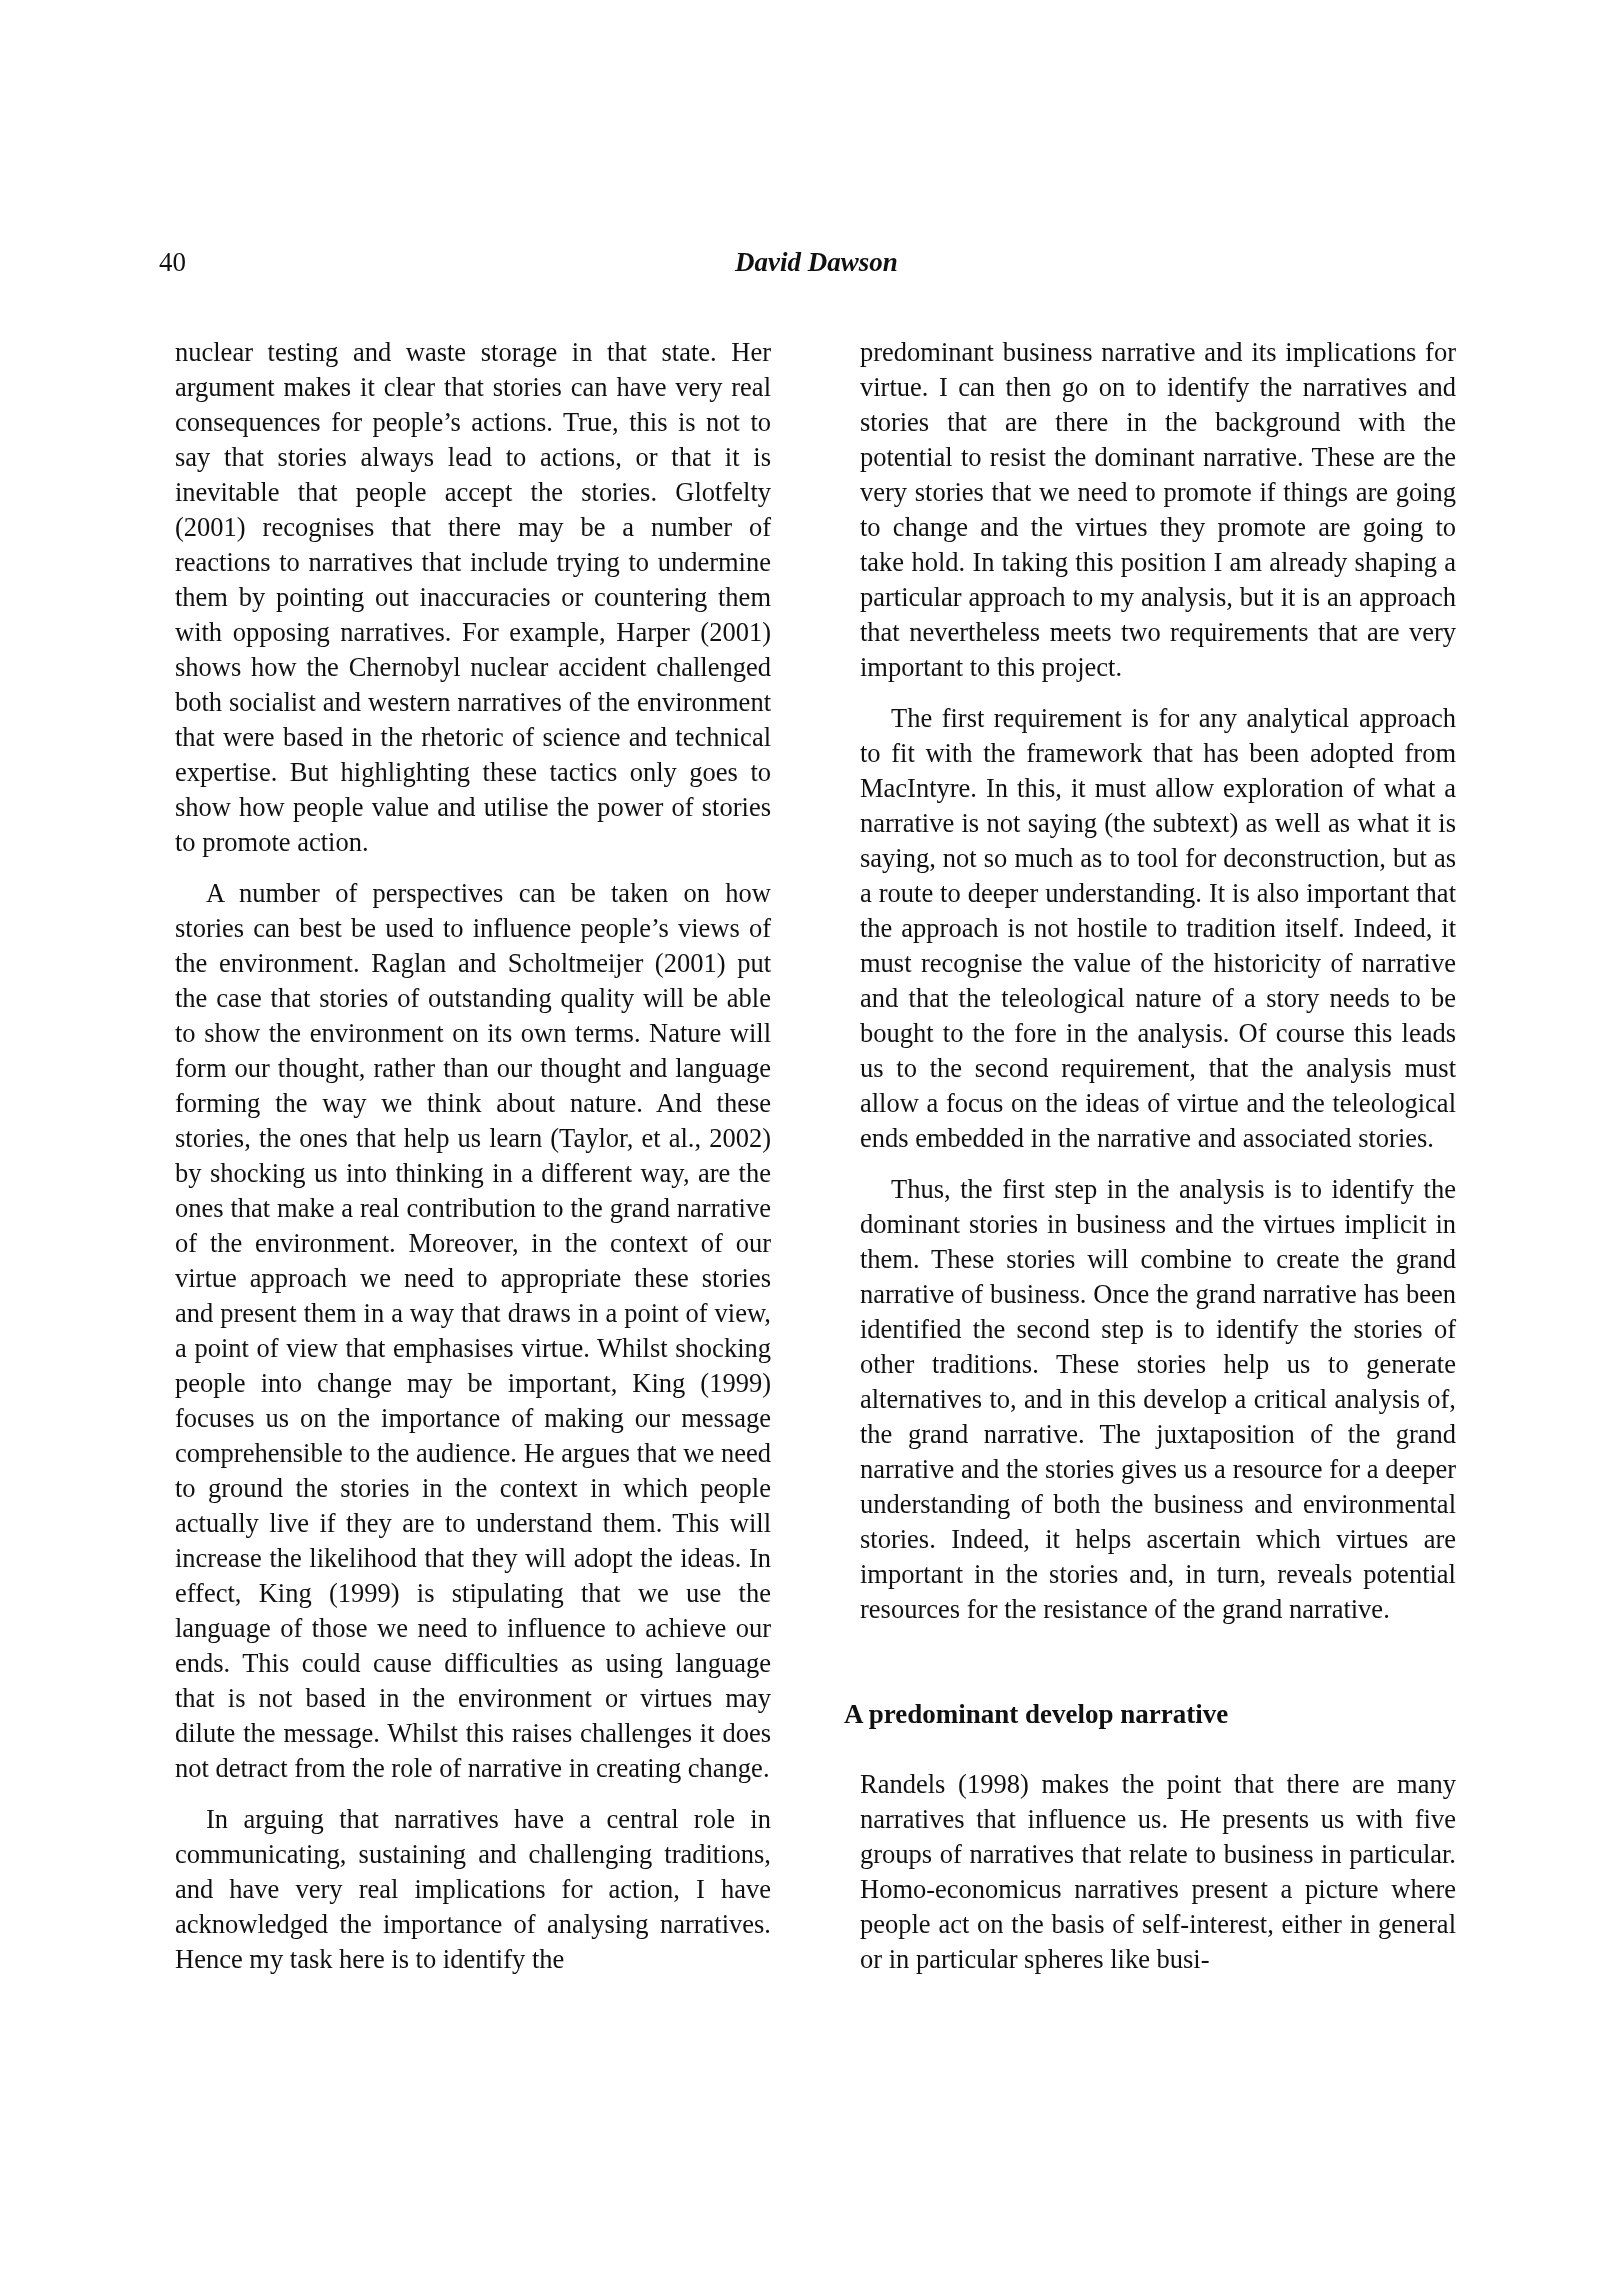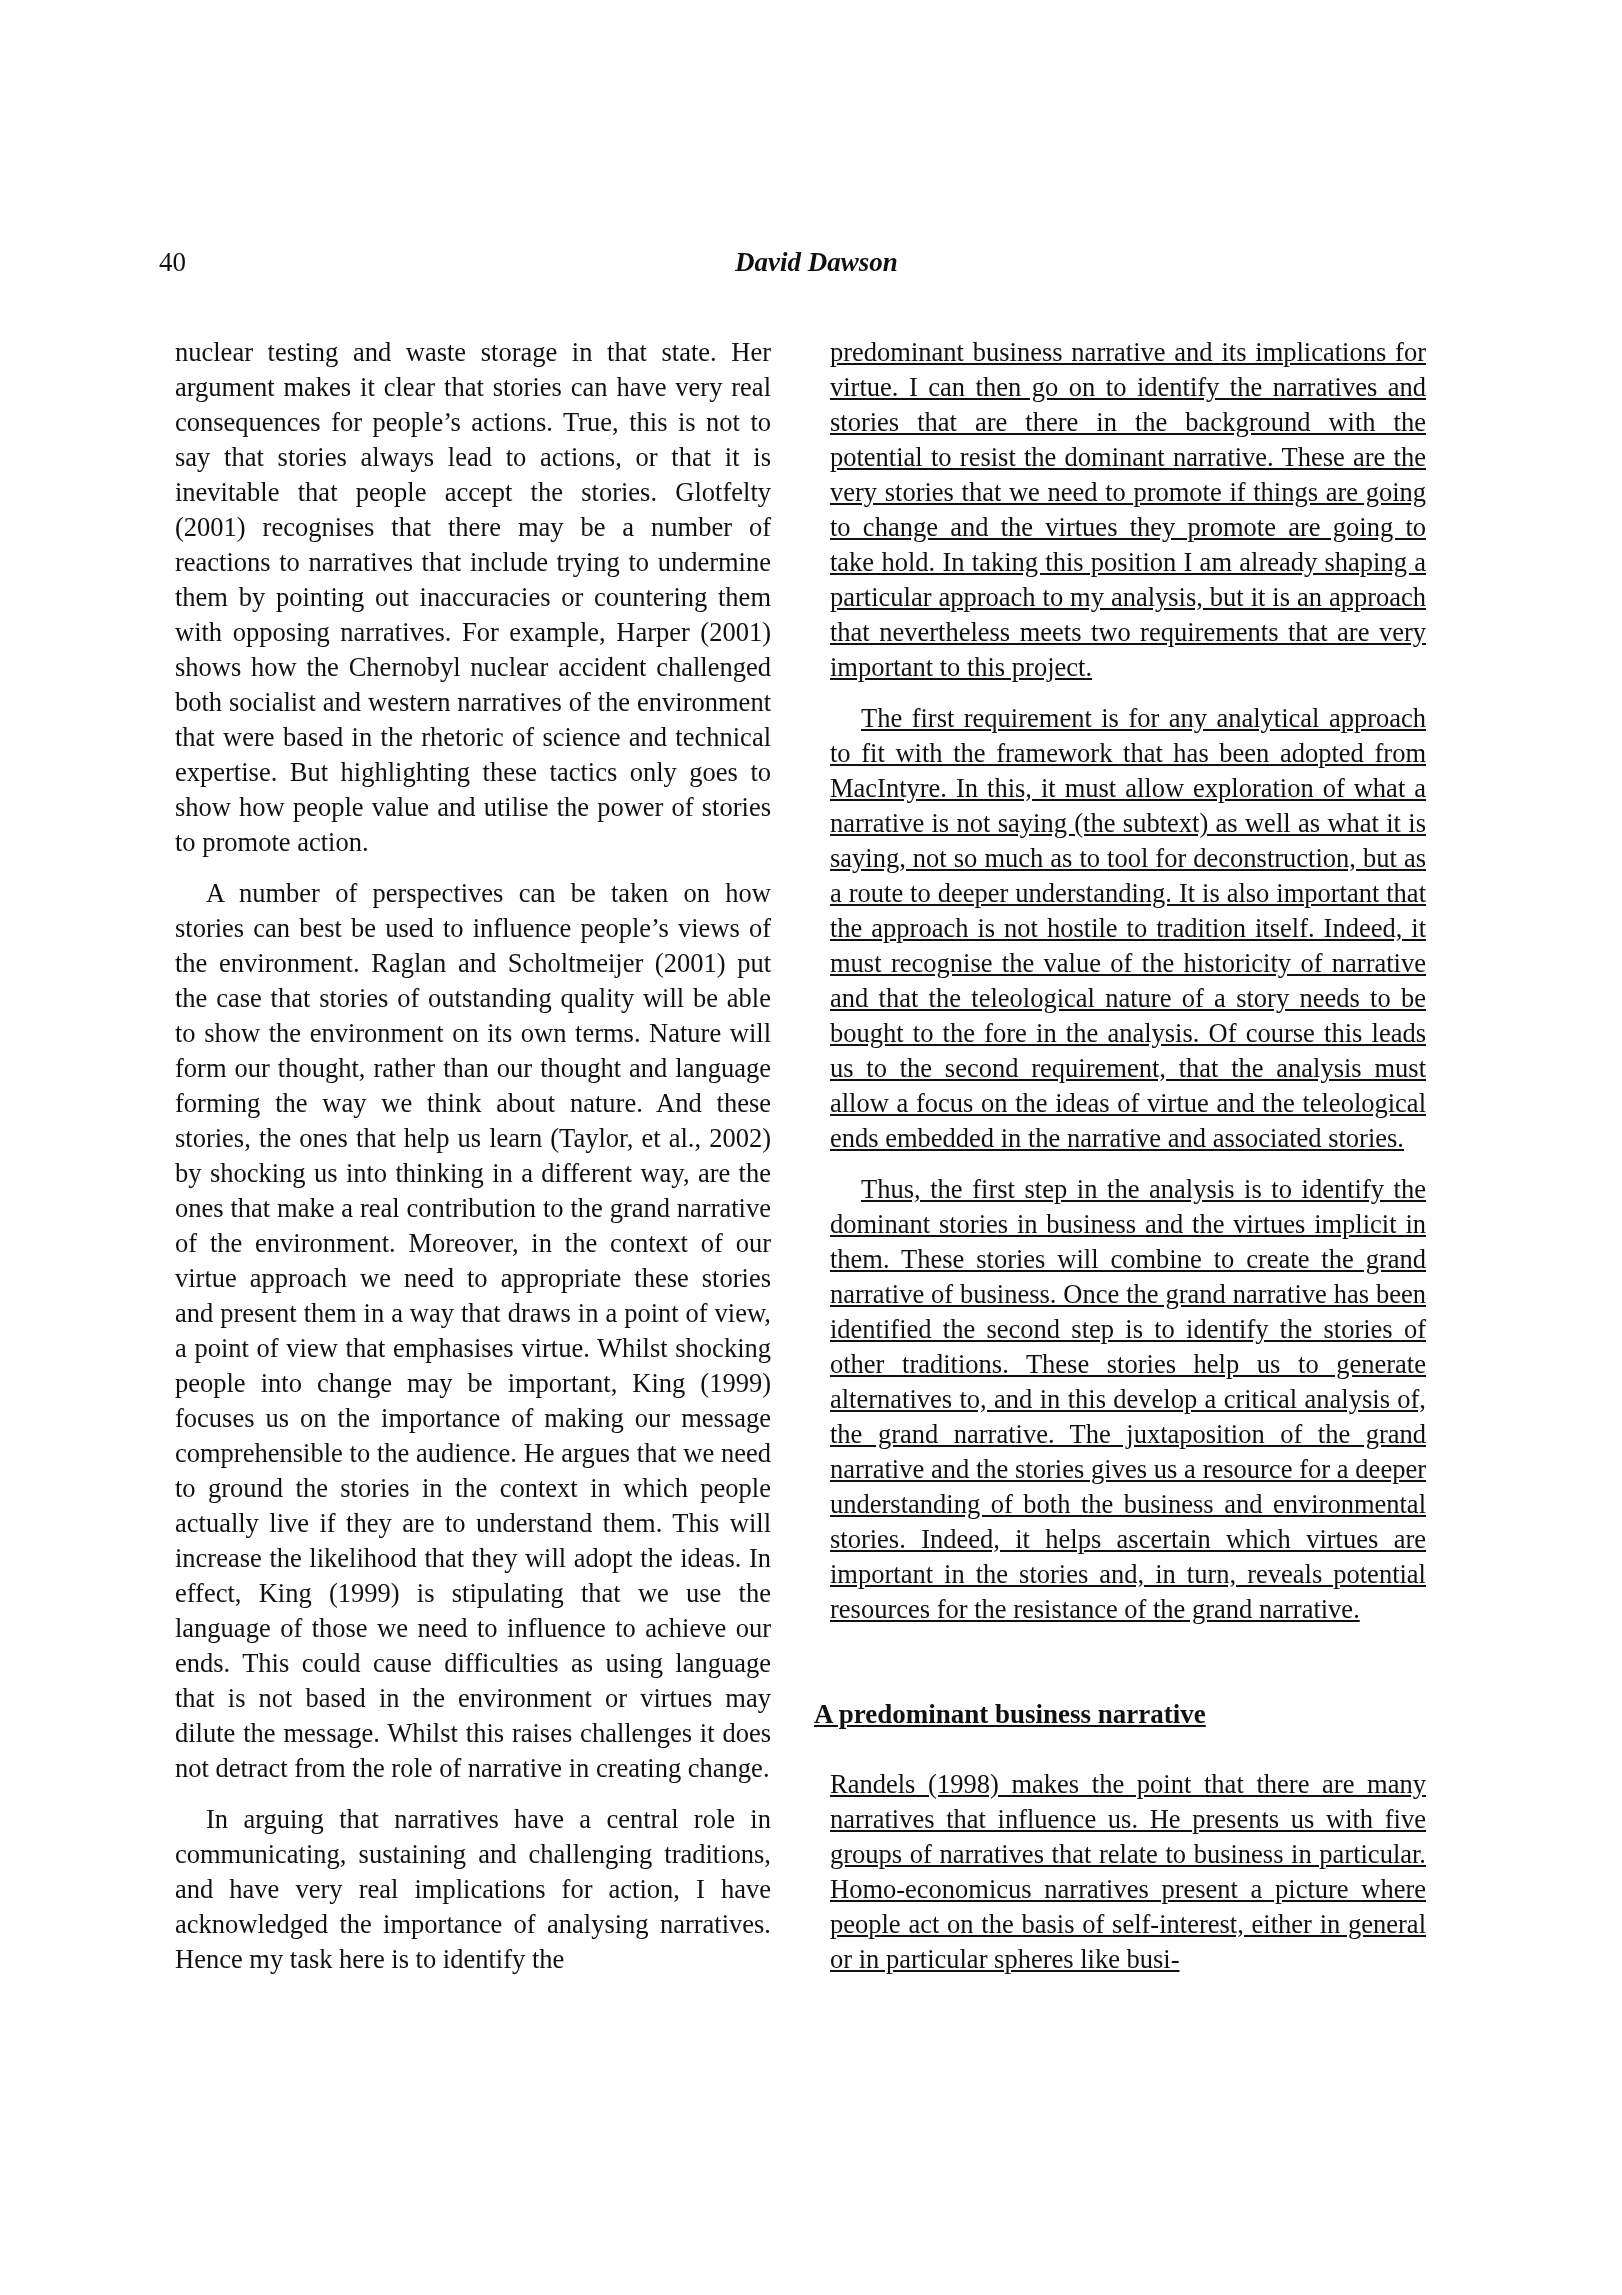--- a/index.html
+++ b/index.html
@@ -3,21 +3,21 @@
 <meta charset="utf-8">
 <style>
   html, body { margin: 0; padding: 0; background: #ffffff; }
   body { width: 1622px; height: 2295px; position: relative; overflow: hidden; }
   .page { position: absolute; left: 0; top: 0; width: 1622px; height: 2271px; background: #fff; color: #111; font-family: "Liberation Serif", "DejaVu Serif", serif; }
   .running-head { position: absolute; top: 247px; left: 159px; width: 1315px; height: 39px; font-size: 27px; }
   .page-number { position: absolute; left: 0; top: 0; }
   .running-author { position: absolute; left: 0; right: 0; top: 0; text-align: center; font-style: italic; font-weight: bold; }
   .column { position: absolute; top: 319px; width: 628px; font-size: 26.5px; line-height: 35px; text-align: justify; hyphens: manual; }
   .col-left { left: 159px; }
-  .col-right { left: 814px; text-decoration: underline; }
+  .col-right { left: 844px; }
   .para { margin: 16px; text-indent: 0; }
   .para.indent { text-indent: 31px; }
   .section-heading { font-weight: bold; font-size: 27px; margin: 70px 0 35px 0; text-align: left; }
 </style>
 </head>
 <body>
 
 <div class="page">
 
   <div class="running-head">
@@ -28,18 +28,18 @@
   <div class="column col-left">
     <p class="para">nuclear testing and waste storage in that state. Her argument makes it clear that stories can have very real consequences for people’s actions. True, this is not to say that stories always lead to actions, or that it is inevitable that people accept the stories. Glotfelty (2001) recognises that there may be a number of reactions to narratives that include trying to undermine them by pointing out inaccuracies or countering them with opposing narratives. For example, Harper (2001) shows how the Chernobyl nuclear accident challenged both socialist and western narratives of the environment that were based in the rhetoric of science and technical expertise. But highlighting these tactics only goes to show how people value and utilise the power of stories to promote action.</p>
     <p class="para indent">A number of perspectives can be taken on how stories can best be used to influence people’s views of the environment. Raglan and Scholtmeijer (2001) put the case that stories of outstanding quality will be able to show the environment on its own terms. Nature will form our thought, rather than our thought and language forming the way we think about nature. And these stories, the ones that help us learn (Taylor, et al., 2002) by shocking us into thinking in a different way, are the ones that make a real contribution to the grand narrative of the environment. Moreover, in the context of our virtue approach we need to appropriate these stories and present them in a way that draws in a point of view, a point of view that emphasises virtue. Whilst shocking people into change may be important, King (1999) focuses us on the importance of making our message comprehensible to the audience. He argues that we need to ground the stories in the context in which people actually live if they are to understand them. This will increase the likelihood that they will adopt the ideas. In effect, King (1999) is stipulating that we use the language of those we need to influence to achieve our ends. This could cause difficulties as using language that is not based in the environment or virtues may dilute the message. Whilst this raises challenges it does not detract from the role of narrative in creating change.</p>
     <p class="para indent">In arguing that narratives have a central role in communicating, sustaining and challenging traditions, and have very real implications for action, I have acknowledged the importance of analysing narratives. Hence my task here is to identify the</p>
   </div>
 
   <div class="column col-right">
     <p class="para">predominant business narrative and its implications for virtue. I can then go on to identify the narratives and stories that are there in the background with the potential to resist the dominant narrative. These are the very stories that we need to promote if things are going to change and the virtues they promote are going to take hold. In taking this position I am already shaping a particular approach to my analysis, but it is an approach that nevertheless meets two requirements that are very important to this project.</p>
     <p class="para indent">The first requirement is for any analytical approach to fit with the framework that has been adopted from MacIntyre. In this, it must allow exploration of what a narrative is not saying (the subtext) as well as what it is saying, not so much as to tool for deconstruction, but as a route to deeper understanding. It is also important that the approach is not hostile to tradition itself. Indeed, it must recognise the value of the historicity of narrative and that the teleological nature of a story needs to be bought to the fore in the analysis. Of course this leads us to the second requirement, that the analysis must allow a focus on the ideas of virtue and the teleological ends embedded in the narrative and associated stories.</p>
     <p class="para indent">Thus, the first step in the analysis is to identify the dominant stories in business and the virtues implicit in them. These stories will combine to create the grand narrative of business. Once the grand narrative has been identified the second step is to identify the stories of other traditions. These stories help us to generate alternatives to, and in this develop a critical analysis of, the grand narrative. The juxtaposition of the grand narrative and the stories gives us a resource for a deeper understanding of both the business and environmental stories. Indeed, it helps ascertain which virtues are important in the stories and, in turn, reveals potential resources for the resistance of the grand narrative.</p>
-    <h2 class="section-heading">A predominant business narrative</h2>
+    <h2 class="section-heading">A predominant develop narrative</h2>
     <p class="para">Randels (1998) makes the point that there are many narratives that influence us. He presents us with five groups of narratives that relate to business in particular. Homo-economicus narratives present a picture where people act on the basis of self-interest, either in general or in particular spheres like busi-</p>
   </div>
 
 </div>
 
 
 </body></html>

